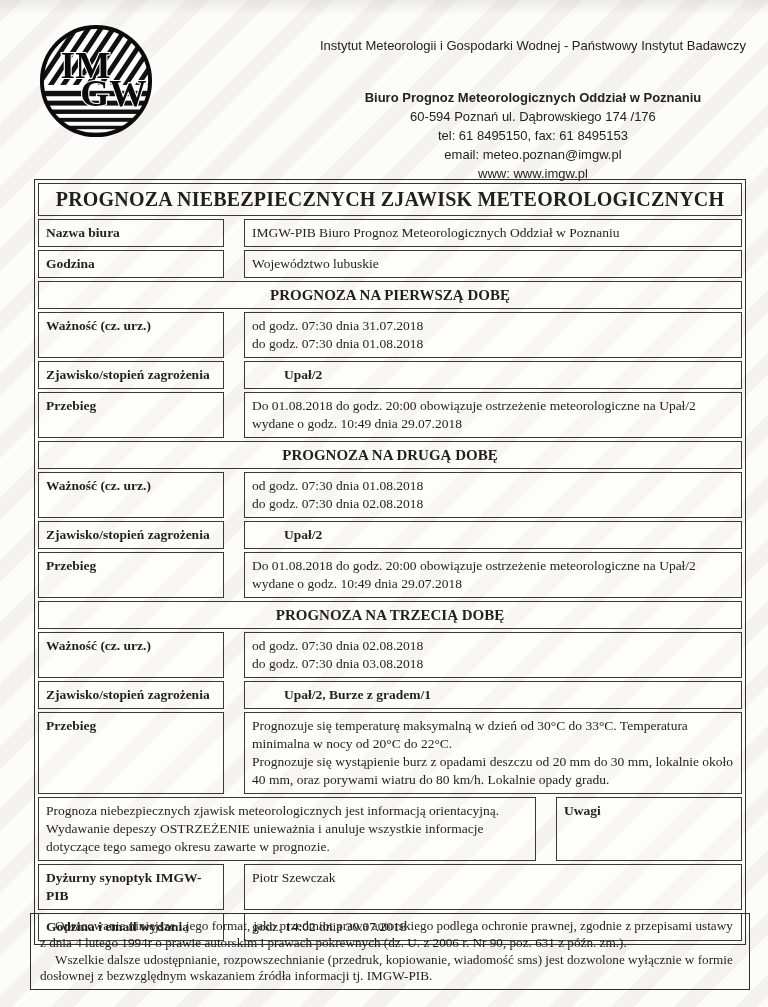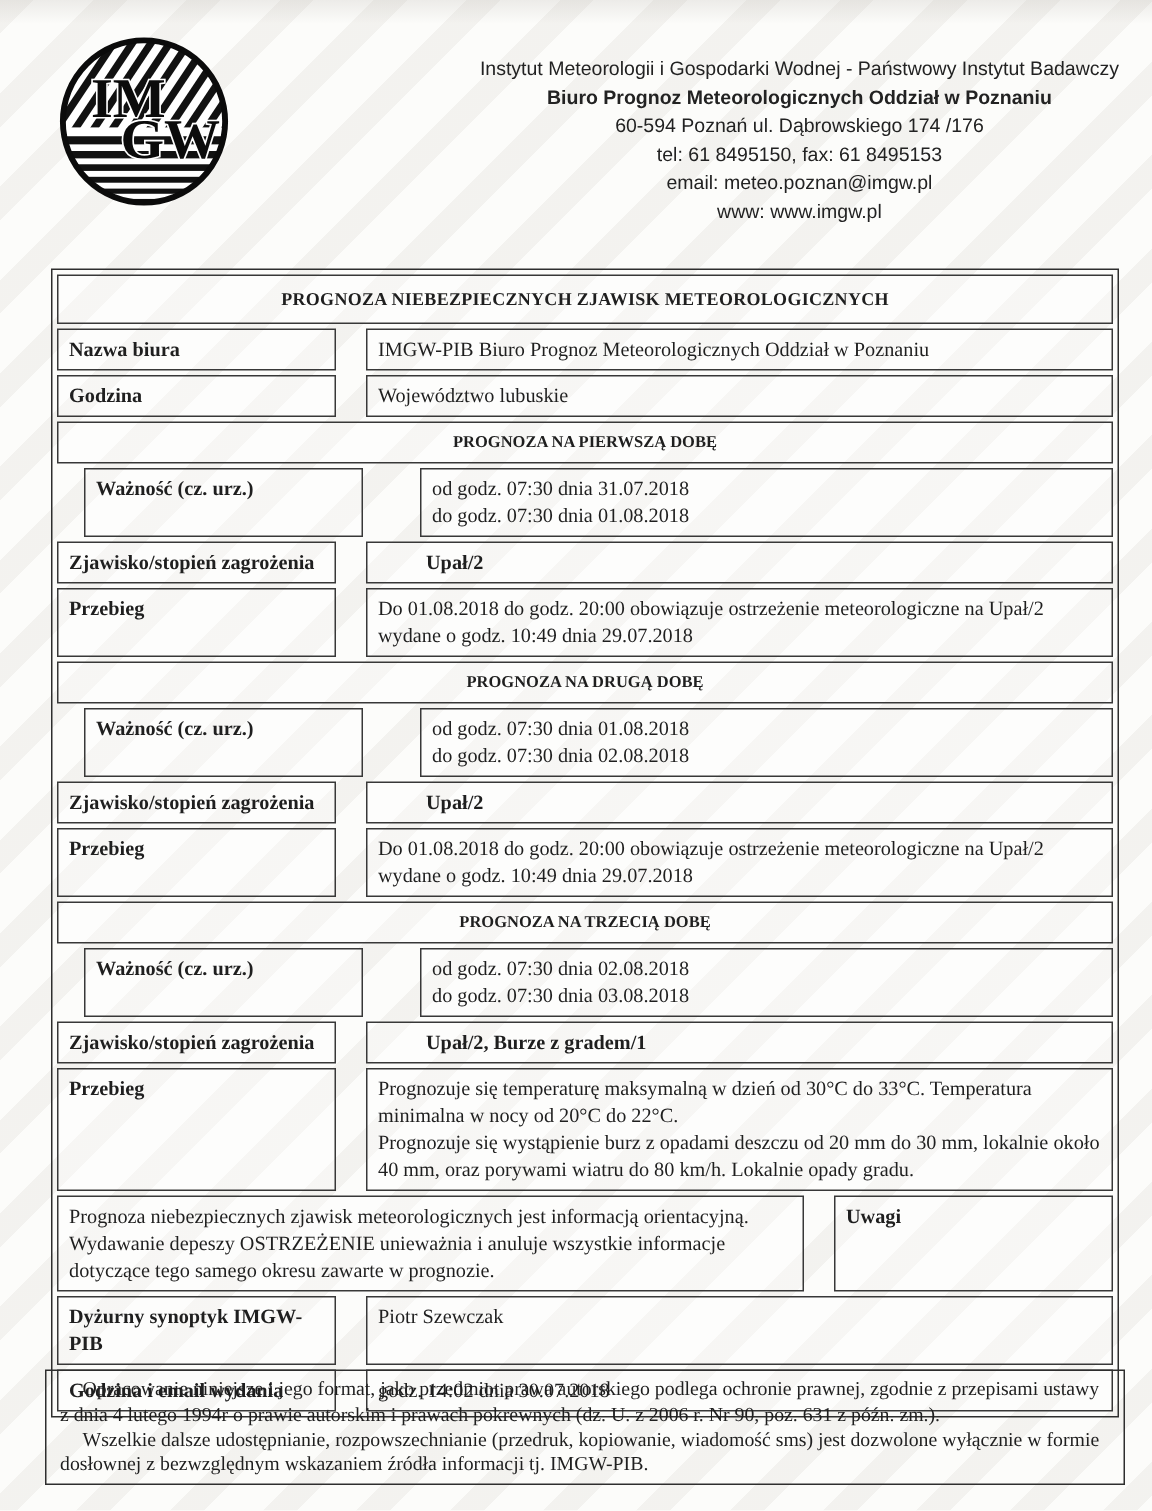--- a/index.html
+++ b/index.html
@@ -22,21 +22,21 @@
   .page{position:absolute;inset:0;border-radius:20px;}
 
   
   .logo{position:absolute;left:37px;top:22px;width:118px;height:118px;}
   .contact{
     position:absolute;top:36px;right:22px;
     text-align:center;
     font-family:"Liberation Sans", sans-serif;
     font-size:13px;line-height:19px;color:#222;
   }
-  .contact .bold{font-weight:bold;}
+  .contact .bold{font-weight:bold;margin-top:33px;}
 
   
   .doc-table{
     position:absolute;left:34px;top:179px;width:712px;
     border:1px solid #2e2e2e;
     padding:3px;
     box-sizing:border-box;
     display:flex;flex-direction:column;gap:3px;
     background:transparent;
   }
@@ -44,28 +44,28 @@
     border:1px solid #383838;
     padding:4px 7px;
     box-sizing:border-box;
     font-size:13.5px;line-height:18px;
     background:rgba(255,255,255,0.35);
   }
   .row{display:flex;gap:20px;}
   .row .label{width:186px;flex:0 0 186px;font-weight:bold;}
   .row .value{flex:1;}
   .title-cell{
-    text-align:center;font-weight:bold;font-size:12px;line-height:21px;
+    text-align:center;font-weight:bold;font-size:20px;line-height:21px;
     padding:5px 4px;letter-spacing:0.2px;
   }
   .section-cell{
-    text-align:center;font-weight:bold;font-size:11px;line-height:18px;
+    text-align:center;font-weight:bold;font-size:15px;line-height:18px;
     padding:4px;
   }
-  .v-tall{min-height:44px;margin-left:18px;}
+  .v-tall{min-height:44px;}
   .v-course{min-height:46px;}
   .bold-val{font-weight:bold;padding-left:39px;}
   .remarks{min-height:62px;}
 
   
   .footer-box{
     position:absolute;left:30px;top:913px;width:720px;
     border:1px solid #2e2e2e;
     box-sizing:border-box;
     padding:4px 9px;

